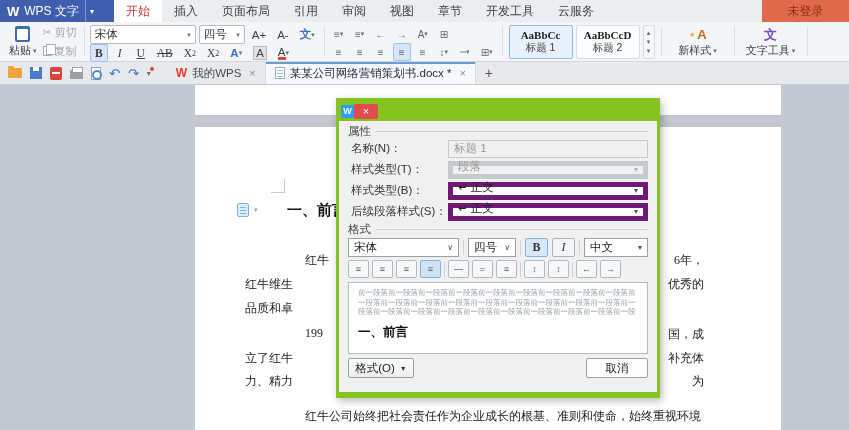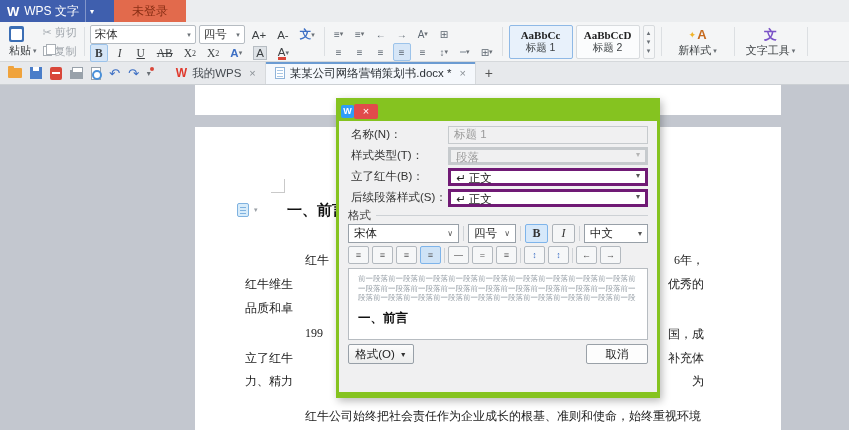--- a/index.html
+++ b/index.html
@@ -6,26 +6,26 @@
 html,body{width:849px;height:430px}
 .stage{position:relative;width:849px;height:430px;overflow:hidden;background:var(--canvas-gray,#c3c7cf);font-family:"Liberation Sans","DejaVu Sans",sans-serif;font-size:12px;color:#333}
 
 .titlebar{position:absolute;left:0;top:0;width:849px;height:22px;background:#ebedef;display:flex;align-items:stretch}
 .app-btn{width:114px;background:var(--titlebar-blue,#3f5fae);color:#fff;display:flex;align-items:center;gap:5px;padding-left:7px;font-size:12px}
 .wps-w{font-weight:bold;font-size:13px}
 .app-caret{margin-left:1px;border-left:1px solid rgba(255,255,255,.35);padding:0 4px;font-size:8px;height:100%;display:flex;align-items:center}
 .menu-tabs{display:flex;flex:1}
 .mtab{padding:0 12px;display:flex;align-items:center;font-size:12px;color:#3a3f45}
 .mtab.active{background:#fff;color:var(--menu-active-red,#c5392e)}
-.login{width:72px;background:var(--login-bg,#e26a4c);color:var(--login-text,#8a2f15);display:flex;align-items:center;justify-content:center;font-size:12px}
+.login{width:87px;background:var(--login-bg,#e26a4c);color:var(--login-text,#8a2f15);display:flex;align-items:center;justify-content:center;font-size:12px}
 
 .ribbon{position:absolute;left:0;top:22px;width:849px;height:40px;background:#f4f5f6;border-bottom:1px solid #d5d8db;display:flex;align-items:stretch;padding:1px 2px}
 .rsep{width:1px;background:#dcdfe2;margin:4px 2px}
 .rgroup{display:flex;padding:0 3px}
-.stack{display:flex;flex-direction:column;justify-content:space-between;padding:3px 4px 2px}
+.stack{display:flex;flex-direction:column;align-items:center;justify-content:space-between;padding:3px 4px 2px}
 .rlabel{font-size:11px;color:#3c4043;display:flex;gap:2px;align-items:center;white-space:nowrap}
 .caret{font-size:7px;color:#6a7076}
 .clip-icon{width:15px;height:16px;background:#3b6eb5;border-radius:2px;position:relative}
 .clip-icon::after{content:"";position:absolute;left:2px;top:3px;right:2px;bottom:2px;background:#fff;border-radius:1px}
 .cutcopy{display:flex;flex-direction:column;justify-content:center;gap:4px;padding:0 2px}
 .srow{display:flex;align-items:center;gap:3px;font-size:11px;color:#a0a6ac}
 .sc-ic{color:#a9afb5;font-size:11px;font-style:normal}
 .copy-ic{width:9px;height:10px;border:1px solid #a9afb5;position:relative;background:#fff}
 .copy-ic::after{content:"";position:absolute;left:2px;top:-3px;width:8px;height:9px;border:1px solid #a9afb5;background:#fff}
 .brush-icon{width:12px;height:13px;background:#8b6fd0;border-radius:2px 5px 2px 2px;transform:rotate(-12deg)}
@@ -95,21 +95,21 @@
 .dlg-title{height:20px;flex:none;background:var(--dialog-green,#85c320);display:flex;align-items:center;padding:0 2px 0 2px}
 .dlg-wicon{width:13px;height:13px;background:#2e9df7;border-radius:2px;color:#fff;font-size:9px;font-weight:bold;display:flex;align-items:center;justify-content:center}
 .dlg-titletext{flex:1;text-align:center;font-size:12px;color:#333}
 .dlg-close{width:24px;height:15px;background:var(--close-red,#e14b4b);border-radius:2px;color:#fff;font-size:11px;display:flex;align-items:center;justify-content:center}
 .dlg-body{flex:1;overflow:hidden;padding:3px 9px 0;display:flex;flex-direction:column}
 .sect{display:flex;align-items:center;gap:5px;height:14px;font-size:11.5px;color:#444;flex:none}
 .sect .ln{flex:1;height:1px;background:#cdd1d5}
 .drow{display:flex;align-items:center;height:19px;padding-left:3px;flex:none;margin:1px 0}
 .dlabel{width:97px;font-size:11.5px;color:#333;flex:none}
 .dfield{flex:1;height:18px;border:1px solid #c6cacd;display:flex;align-items:center;padding:0 5px;font-size:11.5px;color:#9b9b9b;background:#f0f0f1}
-.dsel{flex:1;height:18px;border:3px solid #701a75;background:#fff;display:flex;align-items:flex-start;justify-content:space-between;padding:0 5px;font-size:11.5px;color:#222}
+.dsel{flex:1;height:18px;border:5px solid #701a75;background:#fff;display:flex;align-items:flex-end;justify-content:space-between;padding:0 5px;font-size:11.5px;color:#222}
 .dsel.dis{border-color:#c6cacd;background:#f0f0f1;color:#9b9b9b}
 .dcaret{font-size:8px;color:#555}
 .dsel.dis .dcaret{color:#b5b5b5}
 .fmt1{display:flex;align-items:center;gap:4px;height:22px;flex:none}
 .fsel{height:19px;border:1px solid #98a0a8;background:#fff;display:flex;align-items:center;justify-content:space-between;padding:0 5px;font-size:11.5px;color:#222}
 .fsel.fnt{flex:1}.fsel.siz{width:48px}.fsel.lng{width:64px}
 .vsep{width:1px;height:15px;background:#cfd3d7}
 .tbtn{width:23px;height:19px;border:1px solid #adb3b9;background:#f5f6f7;border-radius:2px;display:flex;align-items:center;justify-content:center;font-size:12px}
 .tbtn.on{background:#d6e8fa;border-color:#7eb4ea}
 .fmt2{display:flex;align-items:center;gap:3px;height:22px;flex:none}
@@ -133,20 +133,31 @@
 <body>
 
 <div class="stage">
 
   <div class="titlebar">
     <div class="app-btn">
       <span class="wps-w">W</span>
       <span>WPS 文字</span>
       <span class="app-caret">▾</span>
     </div>
+    <div class="menu-tabs">
+      <div class="mtab active">开始</div>
+      <div class="mtab">插入</div>
+      <div class="mtab">页面布局</div>
+      <div class="mtab">引用</div>
+      <div class="mtab">审阅</div>
+      <div class="mtab">视图</div>
+      <div class="mtab">章节</div>
+      <div class="mtab">开发工具</div>
+      <div class="mtab">云服务</div>
+    </div>
     <div class="login">未登录</div>
   </div>
 
   <div class="ribbon">
     <div class="rgroup">
       <div class="stack">
         <span class="clip-icon"></span>
         <span class="rlabel">
             <span>粘贴</span>
             <span class="caret">▾</span>
@@ -365,35 +376,39 @@
     <span>为</span>
   </div>
   <div class="doc last-line">红牛公司始终把社会责任作为企业成长的根基、准则和使命，始终重视环境</div>
 
   <div class="dialog">
     <div class="dlg-title">
       <span class="dlg-wicon">W</span>
       <span class="dlg-close">×</span>
     </div>
     <div class="dlg-body">
+      <div class="sect">
+          <span>属性</span>
+          <span class="ln"></span>
+        </div>
       <div class="drow">
         <span class="dlabel">名称(N)：</span>
         <div class="dfield">
             <span>标题 1</span>
           </div>
       </div>
       <div class="drow">
         <span class="dlabel">样式类型(T)：</span>
         <div class="dsel dis">
             <span>段落</span>
             <span class="dcaret">▾</span>
           </div>
       </div>
       <div class="drow">
-        <span class="dlabel">立了红牛(B)：</span>
+        <span class="dlabel">样式类型(B)：</span>
         <div class="dsel">
             <span>↵ 正文</span>
             <span class="dcaret">▾</span>
           </div>
       </div>
       <div class="drow">
         <span class="dlabel">后续段落样式(S)：</span>
         <div class="dsel">
             <span>↵ 正文</span>
             <span class="dcaret">▾</span>

